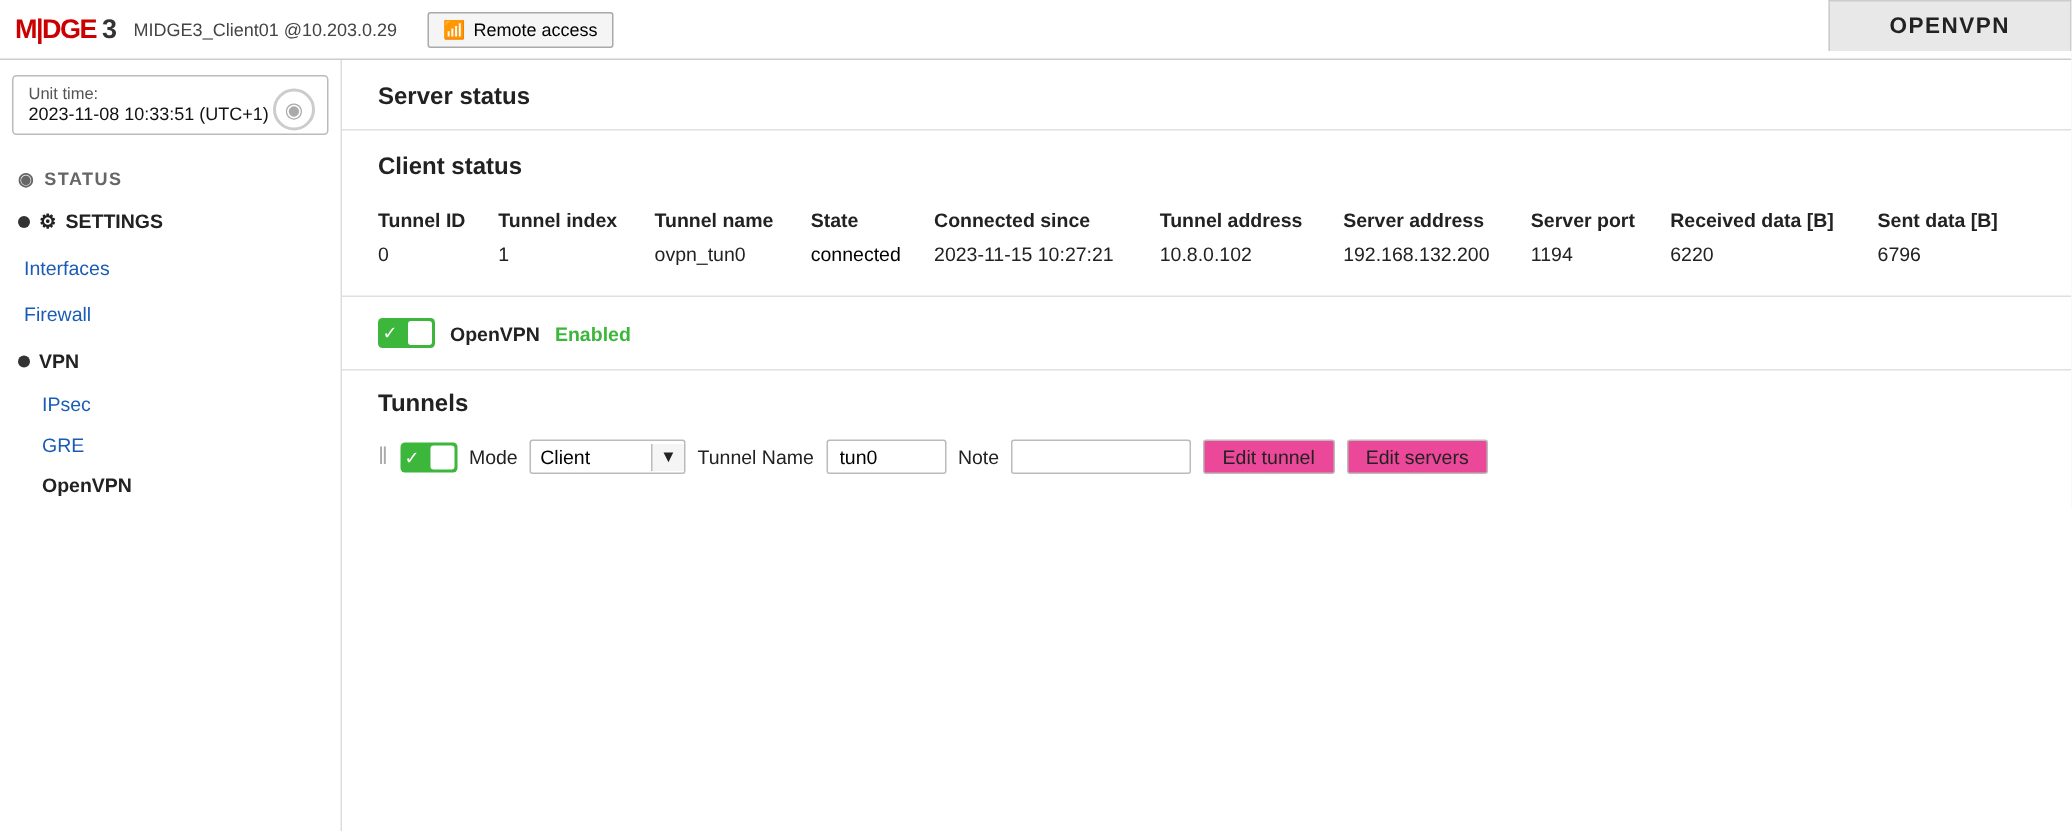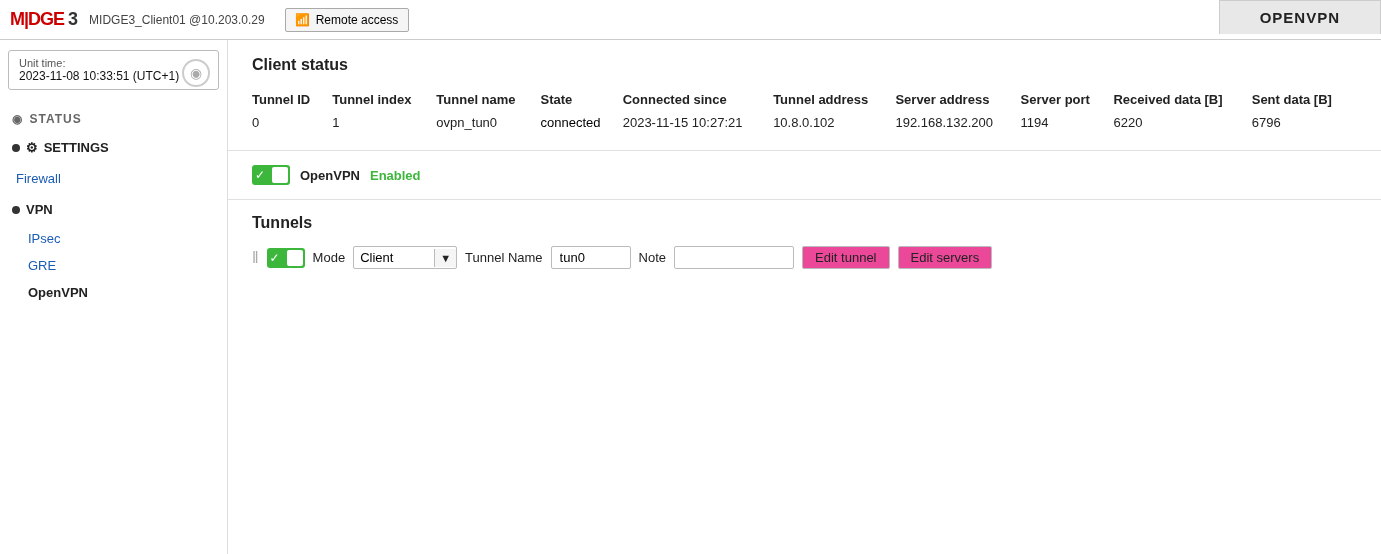--- a/index.html
+++ b/index.html
@@ -204,20 +204,23 @@
       <span>STATUS</span>
     </div>
 
     <div class="sidebar-group-label">
       <span class="bullet"></span>
       <span>⚙</span>
       <span>SETTINGS</span>
     </div>
 
     <div class="sidebar-item">
+      <span>Interfaces</span>
+    </div>
+    <div class="sidebar-item">
       <span>Firewall</span>
     </div>
 
     <div class="sidebar-group-label">
       <span class="bullet"></span>
       <span>VPN</span>
     </div>
 
     <div class="sidebar-sub-item">
       <span>IPsec</span>
@@ -226,20 +229,23 @@
       <span>GRE</span>
     </div>
     <div class="sidebar-sub-item active">
       <span>OpenVPN</span>
     </div>
 
   </div>
 
   <div class="main">
 
+    <div class="section-header">
+      <h2>Server status</h2>
+    </div>
 
     <div class="client-status-section">
       <h2>Client status</h2>
 
       <table class="status-table">
         <thead>
           <tr>
             <th>Tunnel ID</th>
             <th>Tunnel index</th>
             <th>Tunnel name</th>

